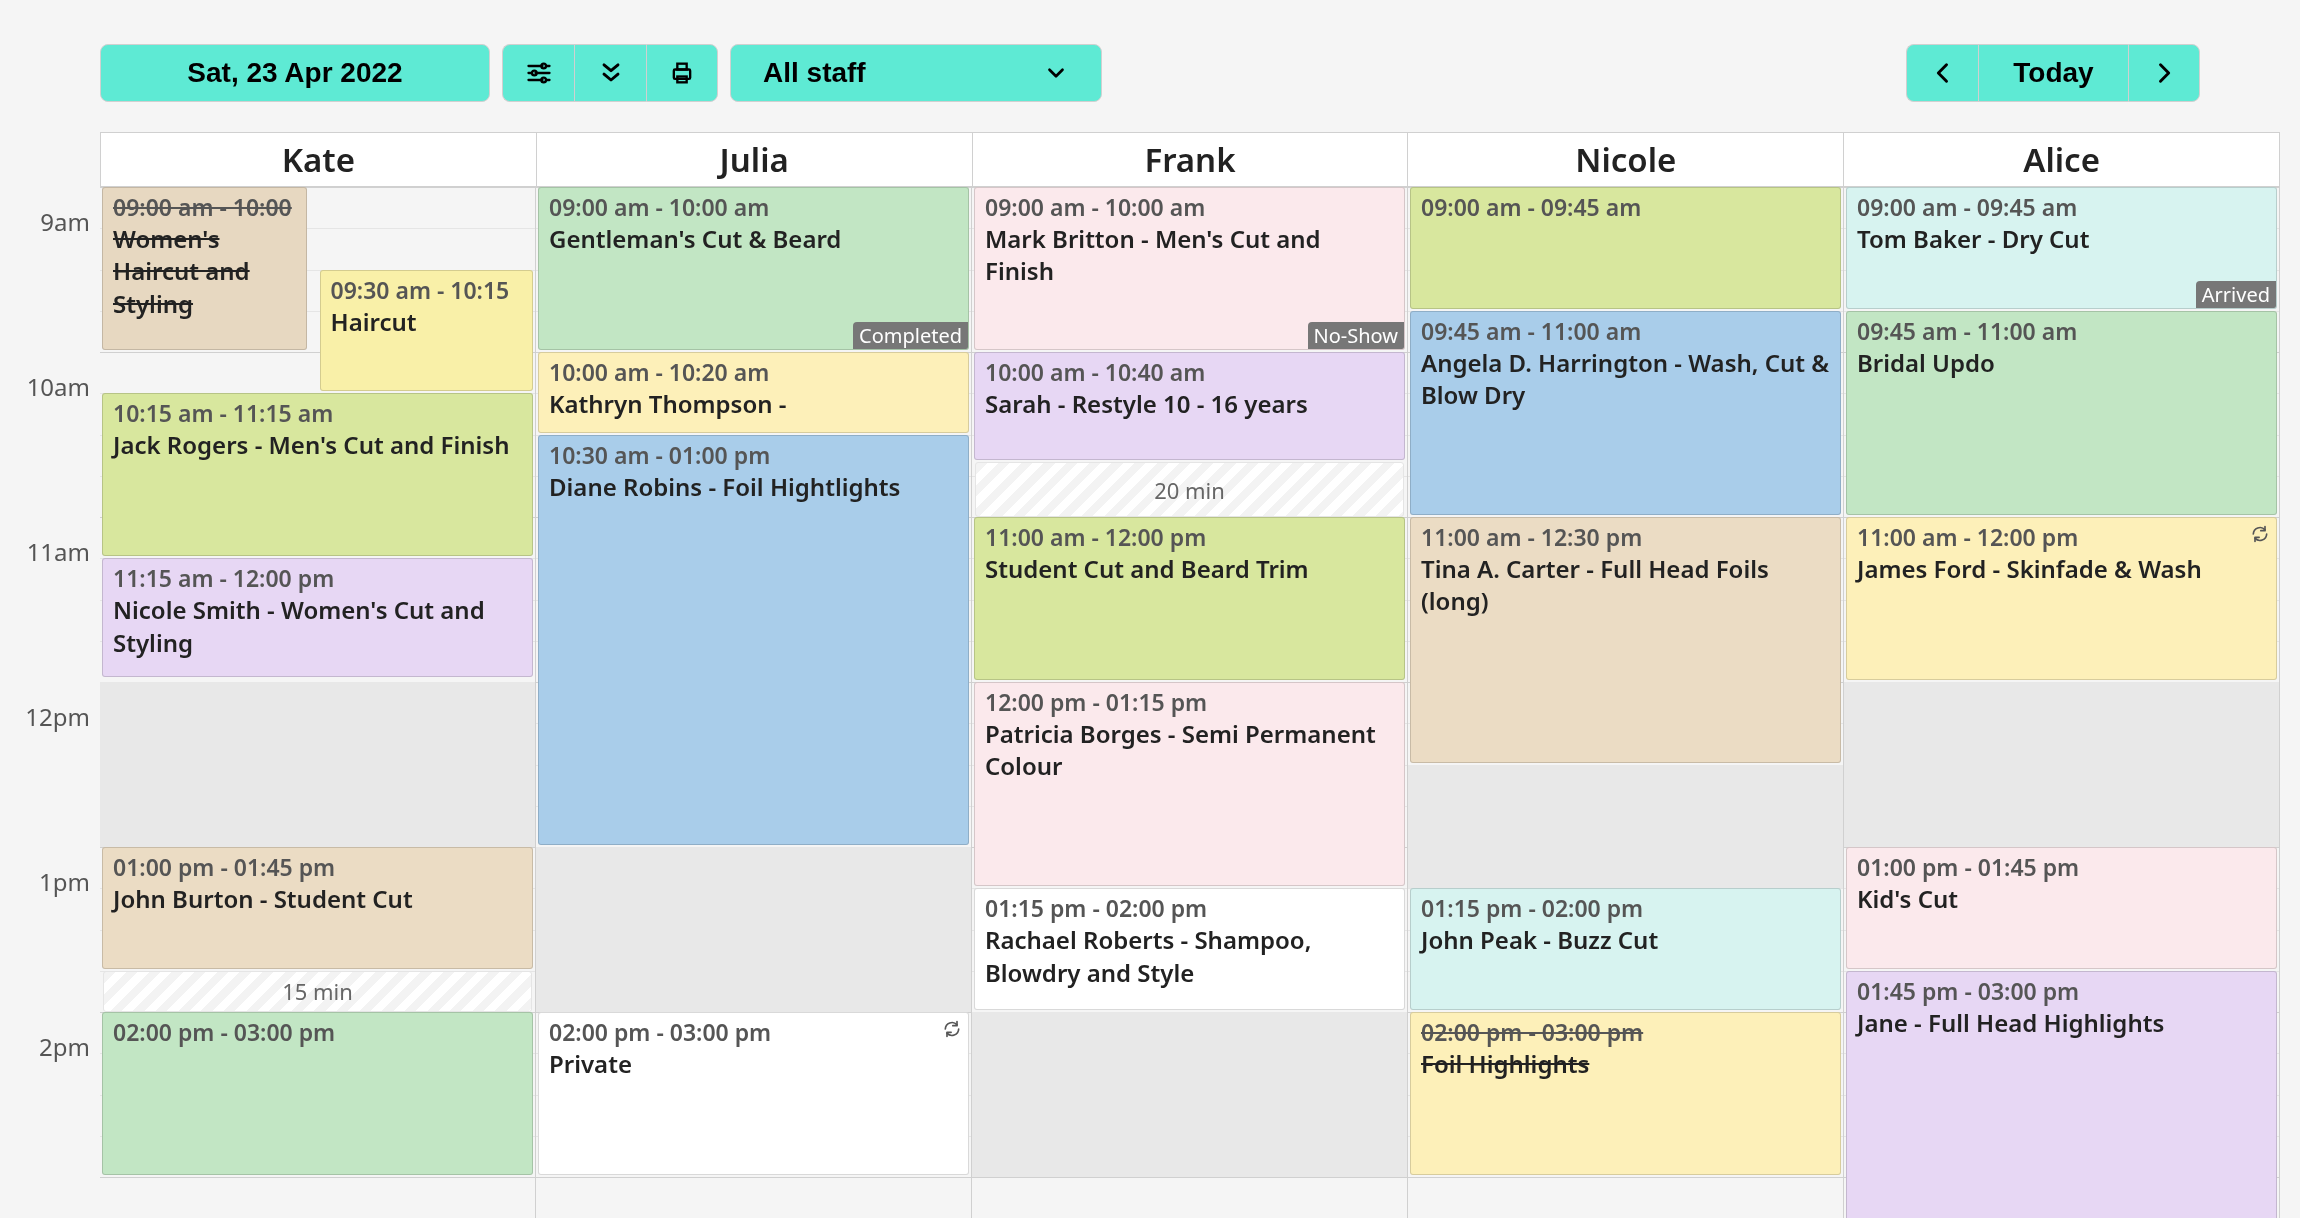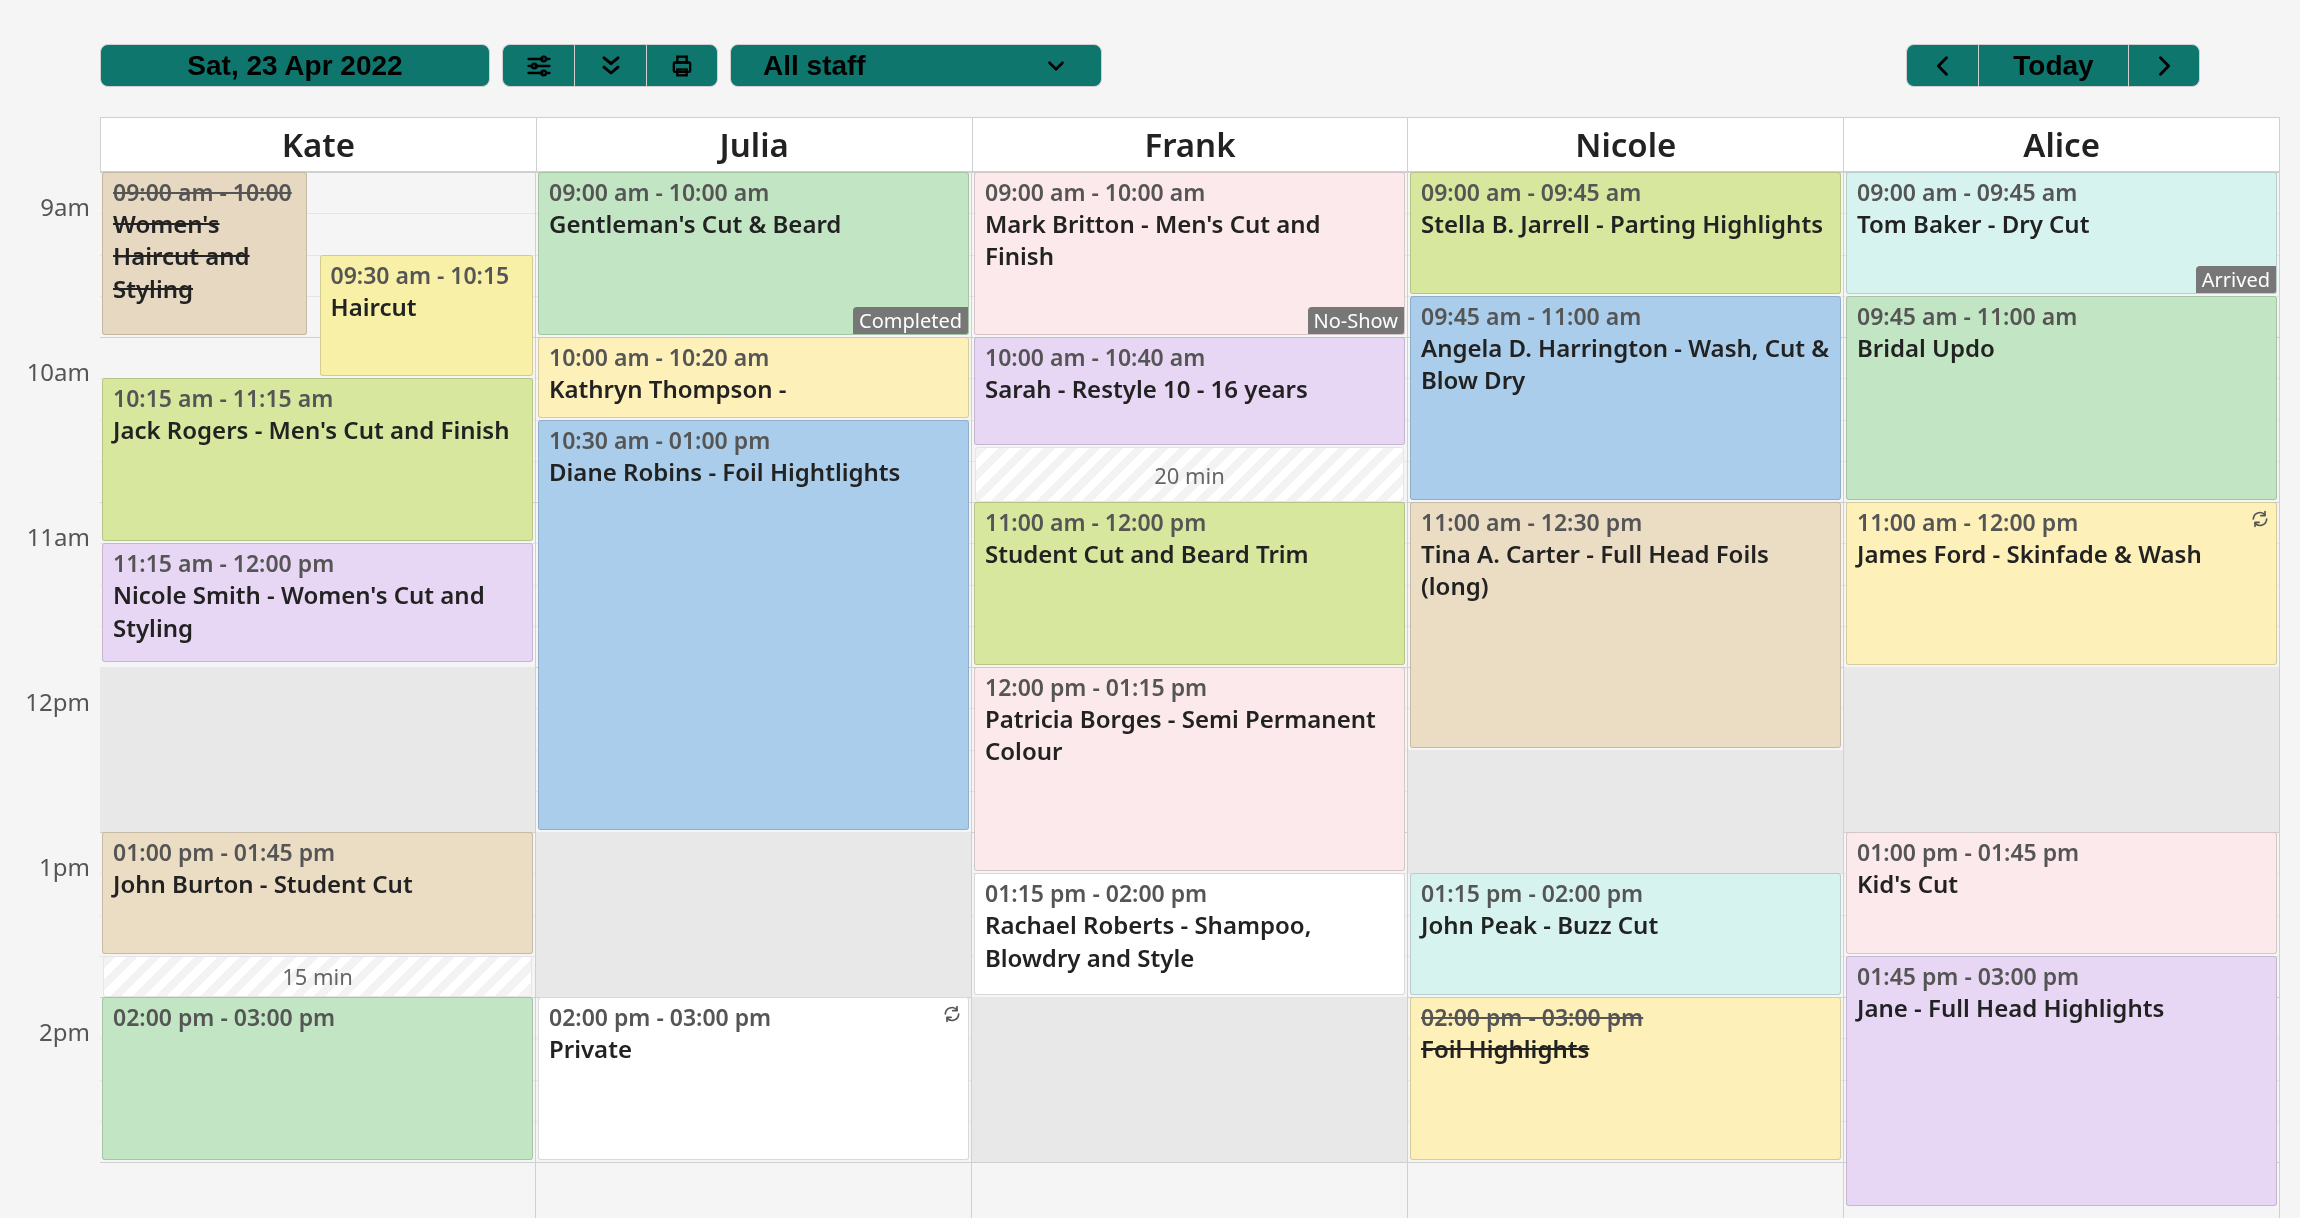--- a/index.html
+++ b/index.html
@@ -12,21 +12,21 @@
     --cell-bg:#fff;
     --shadow:rgba(0,0,0,.05);
     --stripe:#eee;
   }
   *{box-sizing:border-box;}
   html,body{margin:0;padding:0;background:var(--bg);font-family:system-ui,Segoe UI,Arial,sans-serif;color:var(--text);}
   body{width:2300px;height:1218px;overflow:hidden;}
 
   
   .toolbar{display:flex;align-items:center;gap:12px;padding:44px 100px 30px 100px;}
-  .btn{background:#0f766e;border:1px solid var(--border);border-radius:8px;height:43px;display:inline-flex;align-items:center;justify-content:center;font-size:28px;font-weight:600;cursor:pointer;padding:0 32px;white-space:nowrap;}
+  .btn{background:#5eead4;border:1px solid var(--border);border-radius:8px;height:58px;display:inline-flex;align-items:center;justify-content:center;font-size:28px;font-weight:600;cursor:pointer;padding:0 32px;white-space:nowrap;}
   .btn-icon{width:72px;padding:0;}
   .btn-group{display:inline-flex;}
   .btn-group .btn{border-radius:0;border-right:none;}
   .btn-group .btn:first-child{border-top-left-radius:8px;border-bottom-left-radius:8px;}
   .btn-group .btn:last-child{border-top-right-radius:8px;border-bottom-right-radius:8px;border-right:1px solid var(--border);}
   .select{width:372px;display:flex;justify-content:space-between;align-items:center;font-weight:600;}
   .select-label{flex:1;text-align:left;}
   .spacer{flex:1;}
   .icon{display:inline-block;line-height:0;}
   svg{display:block;}
@@ -225,21 +225,21 @@
         <div class="unavail" style="left: 0px; right: 0px; top: 825px; height: 165px;"></div>
         <div class="gap-block" style="left: 3px; right: 3px; top: 275px; height: 55px;">20 min</div>
         <div class="event" style="left: calc(0% + 2px); width: calc(100% - 4px); top: 0px; height: 163px; background: rgb(251, 233, 236);"><span class="time">09:00 am - 10:00 am</span><span class="title">Mark Britton - Men's Cut and Finish</span><span class="badge">No-Show</span></div>
         <div class="event" style="left: calc(0% + 2px); width: calc(100% - 4px); top: 165px; height: 108px; background: rgb(231, 215, 244);"><span class="time">10:00 am - 10:40 am</span><span class="title">Sarah - Restyle 10 - 16 years</span></div>
         <div class="event" style="left: calc(0% + 2px); width: calc(100% - 4px); top: 330px; height: 163px; background: rgb(216, 231, 158);"><span class="time">11:00 am - 12:00 pm</span><span class="title">Student Cut and Beard Trim</span></div>
         <div class="event" style="left: calc(0% + 2px); width: calc(100% - 4px); top: 495px; height: 204.25px; background: rgb(251, 233, 236);"><span class="time">12:00 pm - 01:15 pm</span><span class="title">Patricia Borges - Semi Permanent Colour</span></div>
         <div class="event" style="left: calc(0% + 2px); width: calc(100% - 4px); top: 701.25px; height: 121.75px; background: rgb(255, 255, 255);"><span class="time">01:15 pm - 02:00 pm</span><span class="title">Rachael Roberts - Shampoo, Blowdry and Style</span></div>
       </div>
       <div class="col" style="left: 60%; width: 20%; height: 1072.5px;">
         <div class="unavail" style="left: 0px; right: 0px; top: 577.5px; height: 123.75px;"></div>
-        <div class="event" style="left: calc(0% + 2px); width: calc(100% - 4px); top: 0px; height: 121.75px; background: rgb(216, 231, 158);"><span class="time">09:00 am - 09:45 am</span><span class="title">Stella B. Jarrell - Parting Highlights</span></div>
+        <div class="event" style="left: calc(0% + 2px); width: calc(100% - 4px); top: 0px; height: 121.75px; background: rgb(216, 231, 158);"><span class="time">09:00 am - 09:45 am</span></div>
         <div class="event" style="left: calc(0% + 2px); width: calc(100% - 4px); top: 123.75px; height: 204.25px; background: rgb(169, 205, 234);"><span class="time">09:45 am - 11:00 am</span><span class="title">Angela D. Harrington - Wash, Cut &amp; Blow Dry</span></div>
         <div class="event" style="left: calc(0% + 2px); width: calc(100% - 4px); top: 330px; height: 245.5px; background: rgb(235, 220, 196);"><span class="time">11:00 am - 12:30 pm</span><span class="title">Tina A. Carter - Full Head Foils (long)</span></div>
         <div class="event" style="left: calc(0% + 2px); width: calc(100% - 4px); top: 701.25px; height: 121.75px; background: rgb(215, 243, 240);"><span class="time">01:15 pm - 02:00 pm</span><span class="title">John Peak - Buzz Cut</span></div>
         <div class="event strike" style="left: calc(0% + 2px); width: calc(100% - 4px); top: 825px; height: 163px; background: rgb(253, 240, 185);"><span class="time">02:00 pm - 03:00 pm</span><span class="title">Foil Highlights</span></div>
       </div>
       <div class="col" style="left: 80%; width: 20%; height: 1072.5px;">
         <div class="unavail" style="left: 0px; right: 0px; top: 495px; height: 165px;"></div>
         <div class="event" style="left: calc(0% + 2px); width: calc(100% - 4px); top: 0px; height: 121.75px; background: rgb(215, 243, 240);"><span class="time">09:00 am - 09:45 am</span><span class="title">Tom Baker - Dry Cut</span><span class="badge">Arrived</span></div>
         <div class="event" style="left: calc(0% + 2px); width: calc(100% - 4px); top: 123.75px; height: 204.25px; background: rgb(194, 230, 196);"><span class="time">09:45 am - 11:00 am</span><span class="title">Bridal Updo</span></div>
         <div class="event" style="left: calc(0% + 2px); width: calc(100% - 4px); top: 330px; height: 163px; background: rgb(253, 240, 185);"><span class="time">11:00 am - 12:00 pm</span><span class="title">James Ford - Skinfade &amp; Wash</span><span class="corner-icon">

